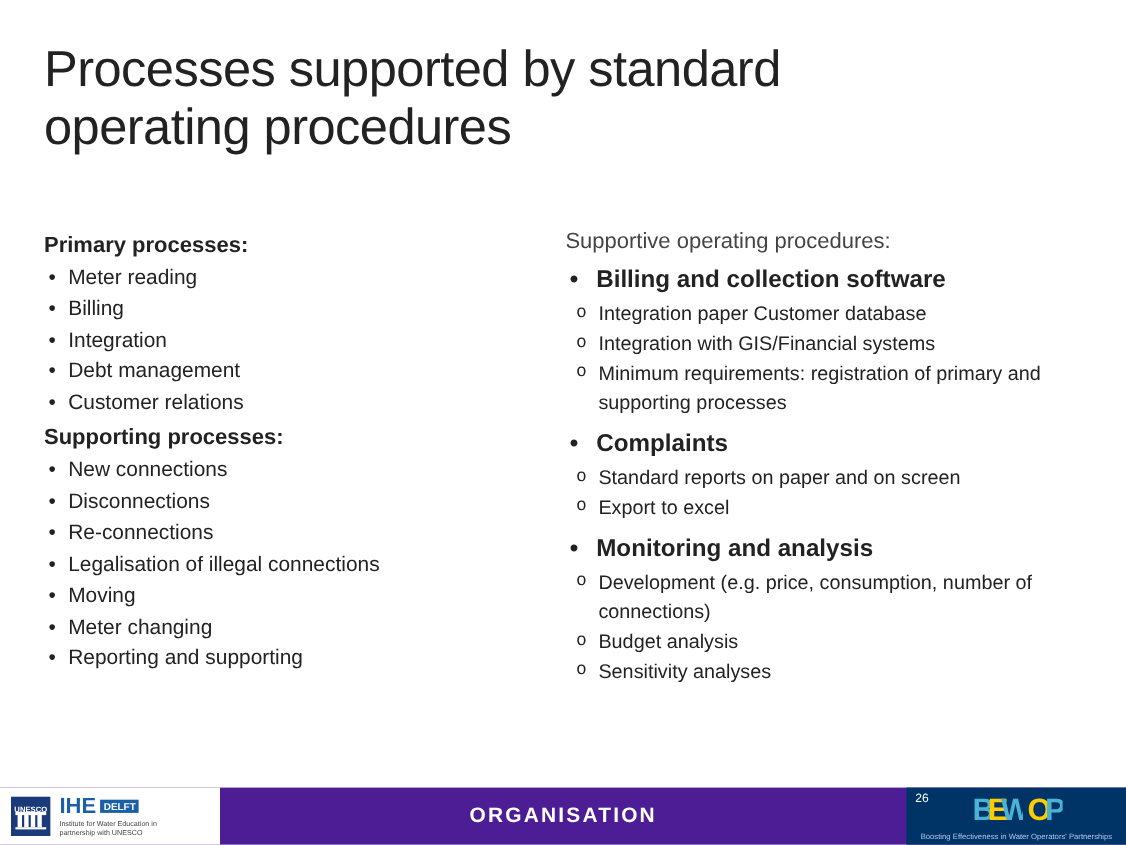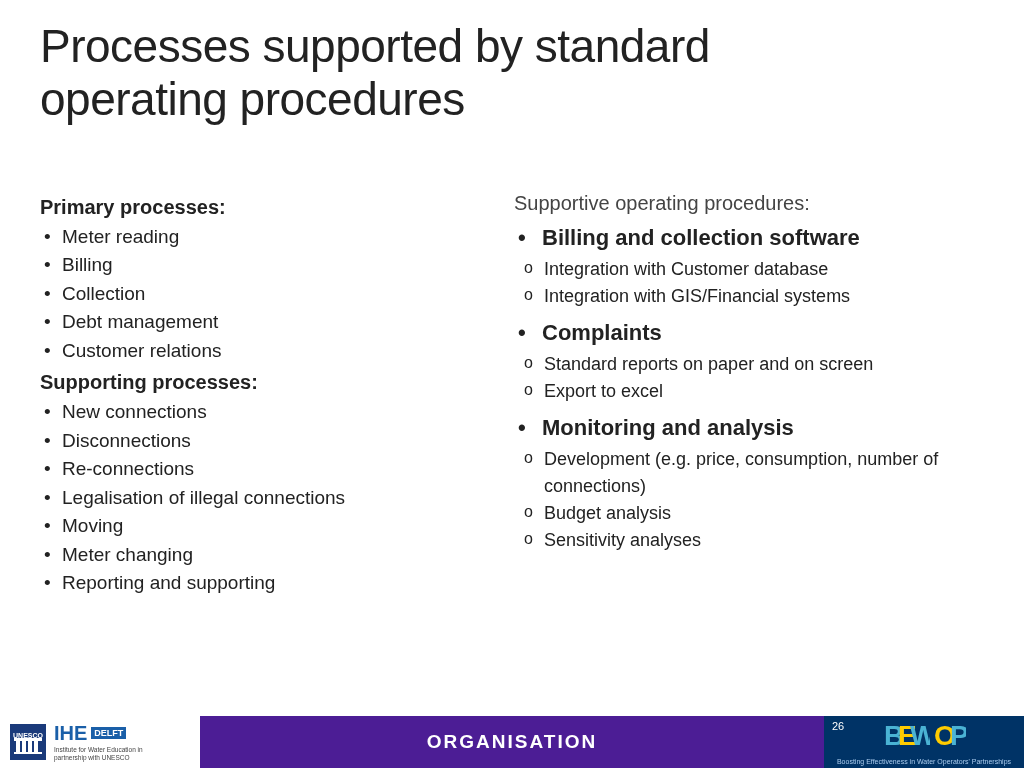--- a/index.html
+++ b/index.html
@@ -15,21 +15,21 @@
     .slide {
       width: 1024px;
       height: 768px;
       background: #ffffff;
       display: flex;
       flex-direction: column;
     }
 
     .content-area {
       flex: 1;
-      padding: 20px 40px 10px 40px;
+      padding: 36px 40px 10px 40px;
       display: flex;
       flex-direction: column;
     }
 
     .title {
       font-size: 46px;
       font-weight: 300;
       color: #222222;
       line-height: 1.15;
       margin-bottom: 22px;
@@ -191,21 +191,21 @@
     </div>
 
     <div class="columns">
 
       <div class="col-left">
 
         <div class="section-heading">Primary processes:</div>
         <ul class="bullet-list">
           <li><span>Meter reading</span></li>
           <li><span>Billing</span></li>
-          <li><span>Collection</span></li>
+          <li><span>Integration</span></li>
           <li><span>Debt management</span></li>
           <li><span>Customer relations</span></li>
         </ul>
 
         <div class="section-heading">Supporting processes:</div>
         <ul class="bullet-list">
           <li><span>New connections</span></li>
           <li><span>Disconnections</span></li>
           <li><span>Re-connections</span></li>
           <li><span>Legalisation of illegal connections</span></li>
@@ -215,22 +215,23 @@
         </ul>
       </div>
 
       <div class="col-right">
         <div class="supportive-heading">Supportive operating procedures:</div>
 
         <div class="main-bullet">
           <span>Billing and collection software</span>
         </div>
         <ul class="sub-list">
-          <li><span>Integration with Customer database</span></li>
+          <li><span>Integration paper Customer database</span></li>
           <li><span>Integration with GIS/Financial systems</span></li>
+          <li><span>Minimum requirements: registration of primary and supporting processes</span></li>
         </ul>
 
         <div class="main-bullet">
           <span>Complaints</span>
         </div>
         <ul class="sub-list">
           <li><span>Standard reports on paper and on screen</span></li>
           <li><span>Export to excel</span></li>
         </ul>
 

